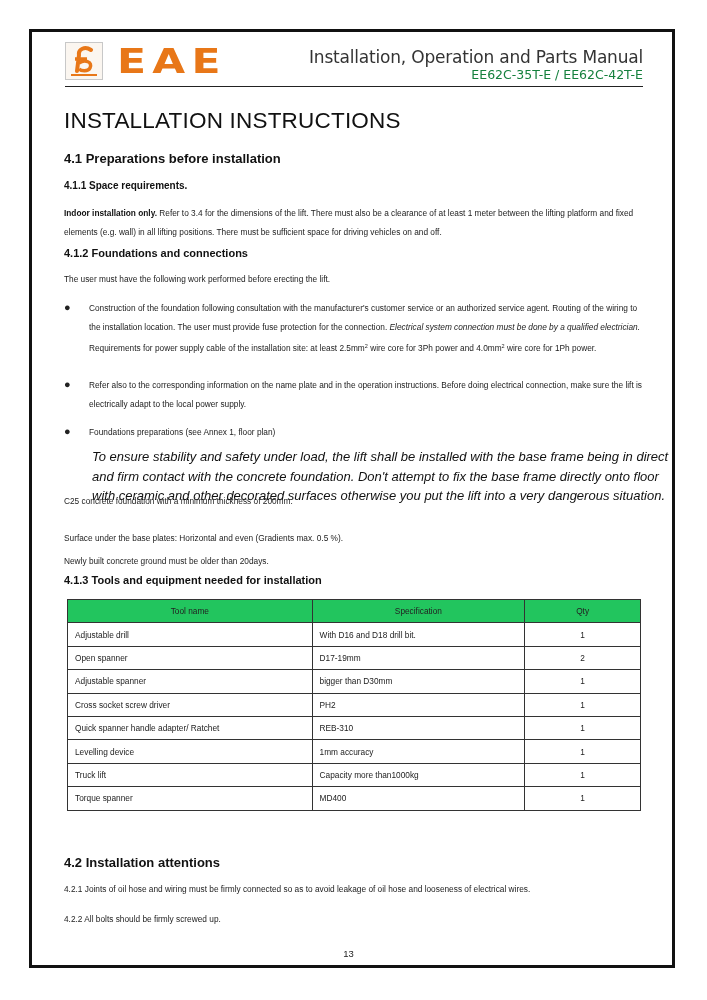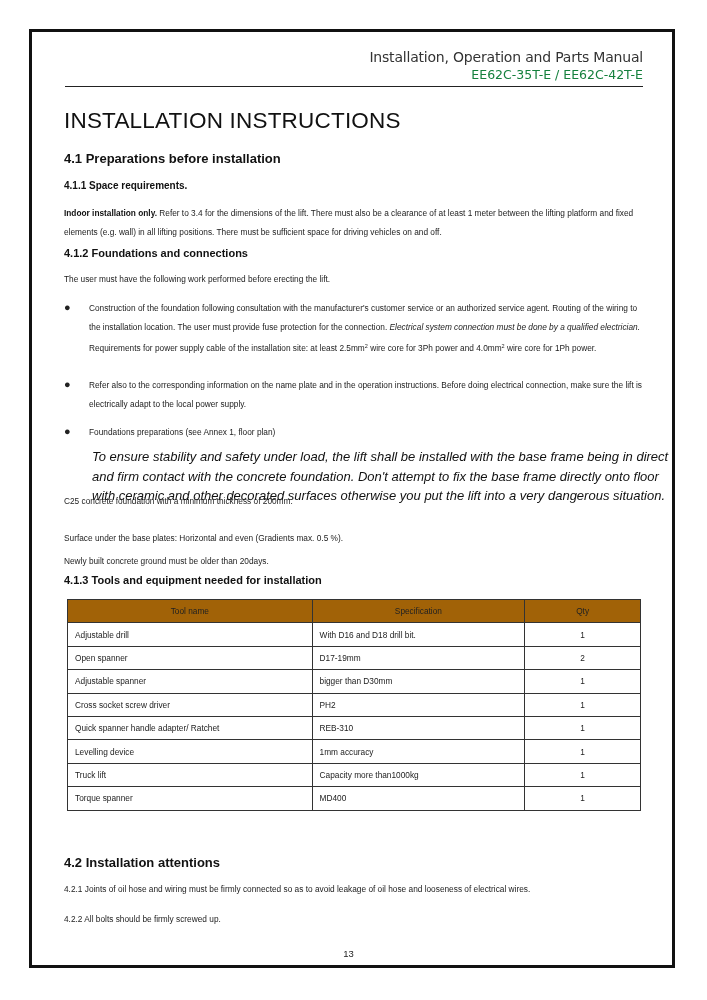--- a/index.html
+++ b/index.html
@@ -3,44 +3,55 @@
 <meta charset="utf-8">
 <style>
   html, body { margin: 0; padding: 0; background: #ffffff; }
   body { width: 707px; height: 1000px; position: relative; font-family: "Liberation Sans", sans-serif; color: #1a1a1a; overflow: hidden; }
   .page-frame { position: absolute; left: 29px; top: 29px; width: 646px; height: 939px; border: 3px solid #111; box-sizing: border-box; }
   .header { position: absolute; left: 65px; top: 38px; width: 578px; height: 48px; border-bottom: 1.5px solid #222; }
   .logo { position: absolute; left: 0; top: 4px; height: 38px; display: flex; align-items: center; }
   .logo-mark { width: 38px; height: 38px; border: 1px solid #c8c8c8; background: #fbf6f0; position: relative; box-sizing: border-box; }
   .logo-mark svg { position: absolute; left: 3px; top: 2px; }
   .logo-text { margin-left: 14px; font-family: "DejaVu Sans", sans-serif; font-weight: bold; font-size: 34px; letter-spacing: 5px; color: #e87718; line-height: 38px; transform: scaleX(1.25); transform-origin: left center; }
-  .doc-title { position: absolute; right: 0; top: 11px; text-align: right; font-family: "DejaVu Sans", sans-serif; font-size: 14px; color: #333; line-height: 17px; letter-spacing: -0.2px; }
+  .doc-title { position: absolute; right: 0; top: 11px; text-align: right; font-family: "DejaVu Sans", sans-serif; font-size: 17px; color: #333; line-height: 17px; letter-spacing: -0.2px; }
   .doc-models { position: absolute; right: 0; top: 29px; text-align: right; font-family: "DejaVu Sans", sans-serif; font-size: 12.5px; color: #15803d; line-height: 15px; }
   .main-title { position: absolute; left: 64px; top: 108px; font-size: 22.5px; font-weight: normal; color: #111; letter-spacing: 0.2px; }
   .h2 { position: absolute; left: 64px; font-size: 13px; font-weight: bold; color: #111; }
   .h3 { position: absolute; left: 64px; font-size: 10px; font-weight: bold; color: #111; }
   .para { position: absolute; left: 64px; width: 580px; font-size: 8.3px; line-height: 19px; color: #222; }
   .para b { color: #111; }
   .bullet { position: absolute; left: 64px; width: 582px; font-size: 8.3px; line-height: 19px; color: #222; }
   .bullet .dot { position: absolute; left: 0; top: 0; font-size: 11px; line-height: 17px; }
   .bullet .btext { margin-left: 25px; display: block; }
   .warn { position: absolute; left: 64px; width: 582px; font-size: 13px; line-height: 19.5px; font-weight: normal; font-style: italic; color: #111; margin-left: 28px; }
   table.tools { position: absolute; left: 67px; top: 599px; width: 574px; border-collapse: collapse; font-size: 8.3px; color: #222; }
   table.tools th, table.tools td { border: 1px solid #333; height: 23.4px; padding: 0 7px; box-sizing: border-box; }
-  table.tools th { background: #a16207; font-weight: normal; text-align: center; }
+  table.tools th { background: #22c55e; font-weight: normal; text-align: center; }
   table.tools td.qty { text-align: center; }
   .page-num { position: absolute; left: 0; width: 697px; top: 948px; text-align: center; font-size: 9.5px; color: #222; }
   sup { font-size: 5.5px; vertical-align: 3px; }
 </style>
 </head>
 <body>
 
 <div class="page-frame"></div>
 
 <div class="header">
+  <div class="logo">
+    <div class="logo-mark">
+      <svg width="30" height="32" viewBox="0 0 30 32">
+        <path d="M22 5 C16 1 9 4 10 10 L8 26" stroke="#e87718" stroke-width="4" fill="none" stroke-linecap="round"></path>
+        <path d="M6 14 L18 14" stroke="#e87718" stroke-width="3.5" fill="none"></path>
+        <path d="M10 18 C16 14 24 17 21 23 C19 27 12 26 10 24" stroke="#e87718" stroke-width="3.5" fill="none"></path>
+        <path d="M2 30 L28 30" stroke="#e87718" stroke-width="2"></path>
+      </svg>
+    </div>
+    <div class="logo-text">EAE</div>
+  </div>
   <div class="doc-title">Installation, Operation and Parts Manual</div>
   <div class="doc-models">EE62C-35T-E  /  EE62C-42T-E</div>
 </div>
 
 <div class="main-title">INSTALLATION INSTRUCTIONS</div>
 
 <div class="h2" style="top:151px">4.1 Preparations before installation</div>
 <div class="h3" style="top:180px">4.1.1 Space requirements.</div>
 
 <div class="para" style="top:204px"><b>Indoor installation only.</b><span> Refer to 3.4 for the dimensions of the lift. There must also be a clearance of at least 1 meter between the lifting platform and fixed elements (e.g. wall) in all lifting positions. There must be sufficient space for driving vehicles on and off.</span></div>

